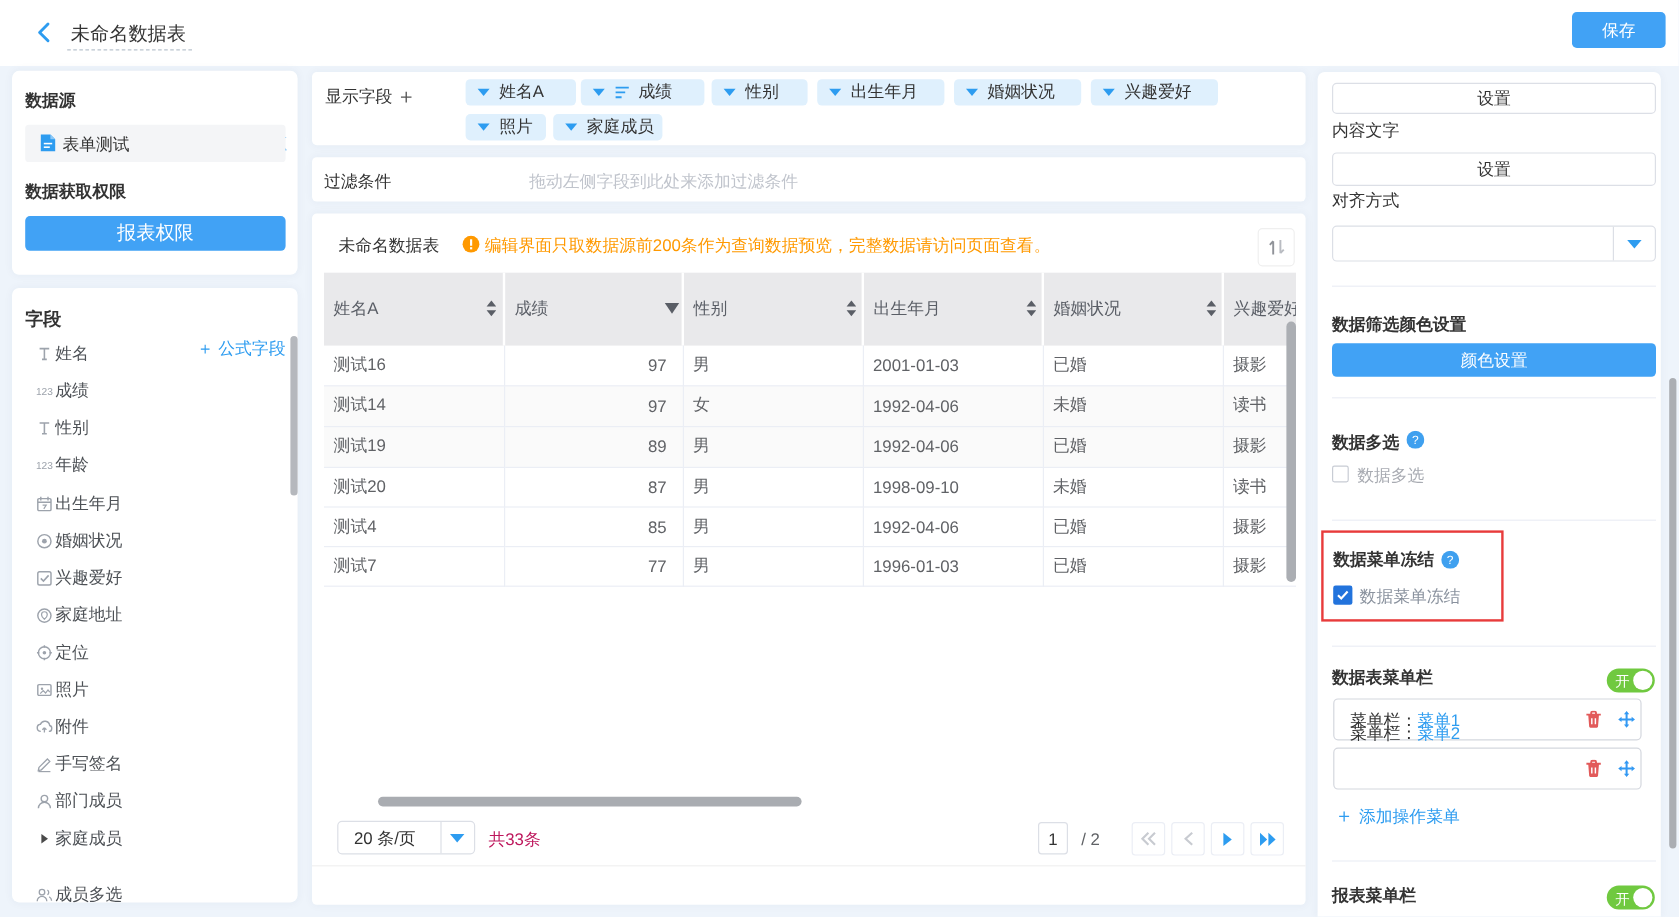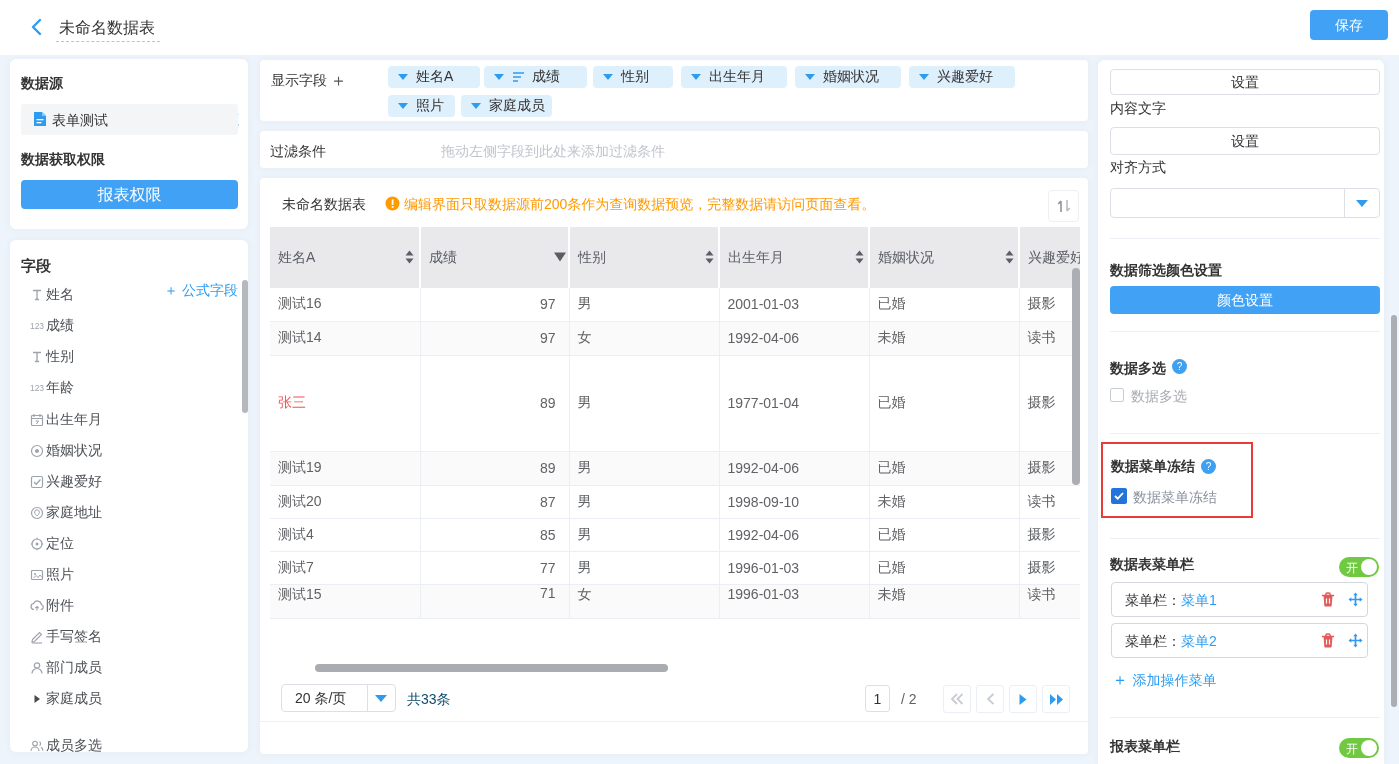--- a/index.html
+++ b/index.html
@@ -205,28 +205,20 @@
           <td>摄影</td>
         </tr>
 <tr style="height:34px;" class="stripe">
           <td>测试14</td>
           <td class="num">97</td>
           <td>女</td>
           <td>1992-04-06</td>
           <td>未婚</td>
           <td>读书</td>
         </tr>
-<tr style="height:96px;">
-          <td style="color:#F25555;">张三</td>
-          <td class="num">89</td>
-          <td>男</td>
-          <td>1977-01-04</td>
-          <td>已婚</td>
-          <td>摄影</td>
-        </tr>
 <tr style="height:34px;" class="stripe">
           <td>测试19</td>
           <td class="num">89</td>
           <td>男</td>
           <td>1992-04-06</td>
           <td>已婚</td>
           <td>摄影</td>
         </tr>
 <tr style="height:33px;">
           <td>测试20</td>
@@ -244,28 +236,20 @@
           <td>已婚</td>
           <td>摄影</td>
         </tr>
 <tr style="height:33px;">
           <td>测试7</td>
           <td class="num">77</td>
           <td>男</td>
           <td>1996-01-03</td>
           <td>已婚</td>
           <td>摄影</td>
-        </tr>
-<tr style="height:34px;vertical-align:top;" class="stripe lastrow">
-          <td>测试15</td>
-          <td class="num">71</td>
-          <td>女</td>
-          <td>1996-01-03</td>
-          <td>未婚</td>
-          <td>读书</td>
         </tr>
 </tbody>
     </table>
 </div>
 
 <svg class="abs" style="left:403px;top:250px;" width="13" height="14" viewBox="0 0 13 14">
     <path d="M6.5 0.5 L10.5 5.5 H2.5 z" fill="#5A5E66"></path>
     <path d="M6.5 13.5 L2.5 8.5 h8 z" fill="#5A5E66"></path>
   </svg>
 <svg class="abs" style="left:553px;top:252px;" width="14" height="10" viewBox="0 0 14 10">
@@ -286,21 +270,21 @@
 
 <div class="abs" style="left:1072px;top:268px;width:8px;height:217px;background:#ABAEB3;border-radius:4px;"></div>
 
 <div class="abs" style="left:315px;top:664px;width:353px;height:8px;background:#A9ACB1;border-radius:4px;"></div>
 
 <div id="pagination">
 <div class="abs" style="left:281px;top:684px;width:115px;height:28px;border:1px solid #DCDFE6;border-radius:4px;background:#fff;"></div>
 <div class="abs" style="left:295px;top:690px;font-size:14px;color:#333;">20 条/页</div>
 <div class="abs" style="left:367px;top:685px;width:1px;height:26px;background:#DCDFE6;"></div>
 <div class="abs" style="left:375px;top:695px;width:0;height:0;border-left:6px solid transparent;border-right:6px solid transparent;border-top:7px solid #2D9CF0;"></div>
-<div class="abs" style="left:407px;top:691px;font-size:14px;color:#0c4a6e;">共33条</div>
+<div class="abs" style="left:407px;top:691px;font-size:14px;color:#be185d;">共33条</div>
 <div class="abs" style="left:865px;top:685px;width:25px;height:27px;border:1px solid #DCDFE6;border-radius:3px;background:#fff;text-align:center;line-height:27px;font-size:14px;color:#333;">1</div>
 <div class="abs" style="left:901px;top:691px;font-size:14px;color:#606266;">/ 2</div>
 <div class="pgbtn" style="left:943px;">
       <svg width="14" height="12" viewBox="0 0 14 12">
         <path d="M7 1 L2 6 l5 5 M12.5 1 l-5 5 5 5" stroke="#C8CBD1" stroke-width="1.8" fill="none"></path>
       </svg>
     </div>
 <div class="pgbtn" style="left:976px;">
       <svg width="9" height="12" viewBox="0 0 9 12">
         <path d="M7.5 1 L2 6 l5.5 5" stroke="#C8CBD1" stroke-width="1.8" fill="none"></path>
@@ -363,21 +347,21 @@
 <svg class="abs" style="left:1321px;top:592px;" width="14" height="15" viewBox="0 0 14 15">
       <path d="M1 3.5 h12 M5 3.5 V2 a1 1 0 0 1 1-1 h2 a1 1 0 0 1 1 1 v1.5" stroke="#E25A5A" stroke-width="1.6" fill="none"></path>
       <path d="M2.5 3.5 h9 l-0.8 10 a1 1 0 0 1 -1 0.9 h-5.4 a1 1 0 0 1 -1 -0.9 z" fill="#E25A5A"></path>
       <path d="M5.5 6.5 v5 M8.5 6.5 v5" stroke="#fff" stroke-width="1.2"></path>
     </svg>
 <svg class="abs" style="left:1348px;top:592px;" width="15" height="15" viewBox="0 0 15 15">
       <path d="M7.5 0.5 L9.7 3.3 H5.3 z M7.5 14.5 L5.3 11.7 h4.4 z M0.5 7.5 L3.3 5.3 v4.4 z M14.5 7.5 L11.7 9.7 V5.3 z" fill="#3399F3"></path>
       <path d="M7.5 2.5 v10 M2.5 7.5 h10" stroke="#3399F3" stroke-width="1.7"></path>
     </svg>
 <div class="menubox" style="top:623px;"></div>
-<div class="abs f14" style="left:1125px;top:633px;">菜单栏：<span class="blue">菜单2</span></div>
+<div class="abs f14" style="left:1125px;top:603px;">菜单栏：<span class="blue">菜单2</span></div>
 <svg class="abs" style="left:1321px;top:633px;" width="14" height="15" viewBox="0 0 14 15">
       <path d="M1 3.5 h12 M5 3.5 V2 a1 1 0 0 1 1-1 h2 a1 1 0 0 1 1 1 v1.5" stroke="#E25A5A" stroke-width="1.6" fill="none"></path>
       <path d="M2.5 3.5 h9 l-0.8 10 a1 1 0 0 1 -1 0.9 h-5.4 a1 1 0 0 1 -1 -0.9 z" fill="#E25A5A"></path>
       <path d="M5.5 6.5 v5 M8.5 6.5 v5" stroke="#fff" stroke-width="1.2"></path>
     </svg>
 <svg class="abs" style="left:1348px;top:633px;" width="15" height="15" viewBox="0 0 15 15">
       <path d="M7.5 0.5 L9.7 3.3 H5.3 z M7.5 14.5 L5.3 11.7 h4.4 z M0.5 7.5 L3.3 5.3 v4.4 z M14.5 7.5 L11.7 9.7 V5.3 z" fill="#3399F3"></path>
       <path d="M7.5 2.5 v10 M2.5 7.5 h10" stroke="#3399F3" stroke-width="1.7"></path>
     </svg>
 <div class="abs blue" style="left:1112px;top:670px;font-size:16px;">＋ <span style="font-size:14px;text-align:center;">添加操作菜单</span></div>

